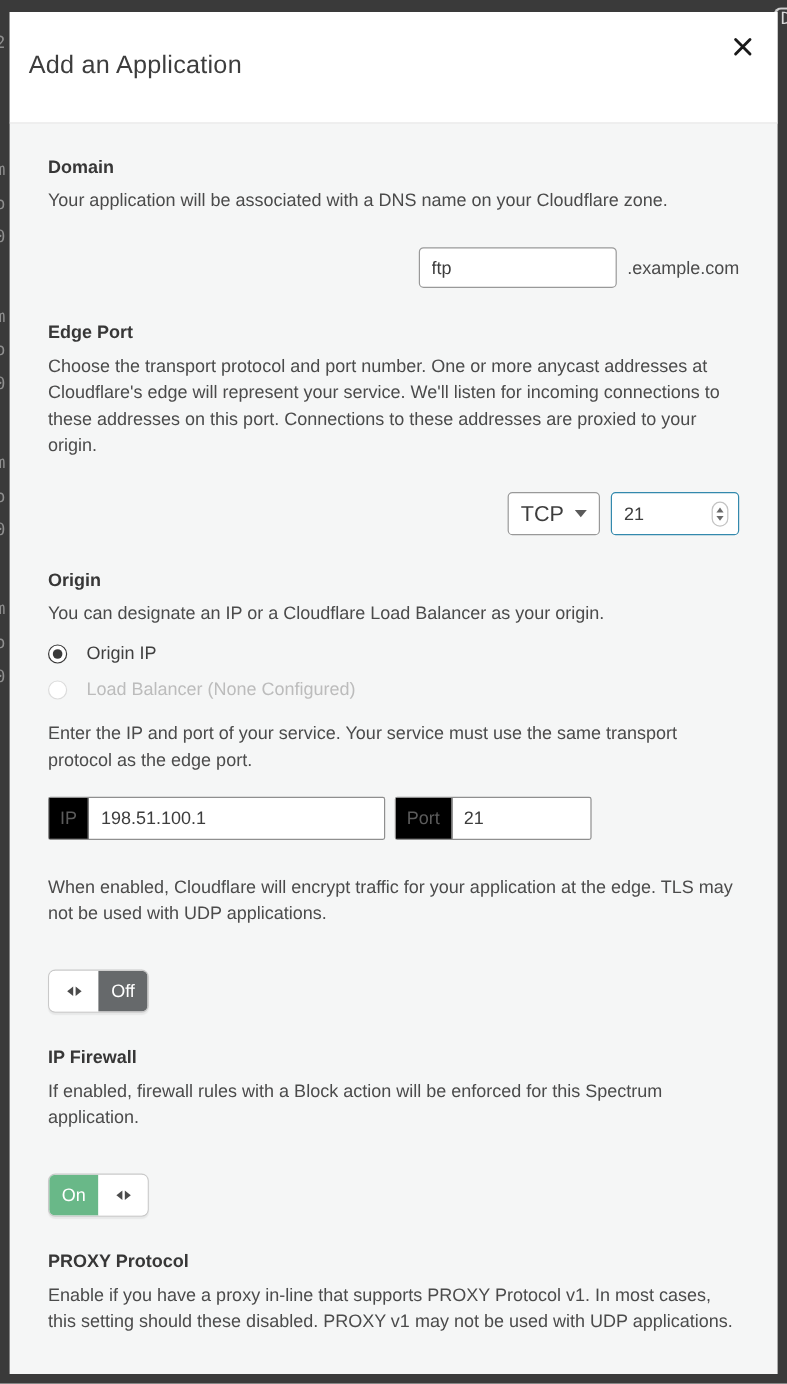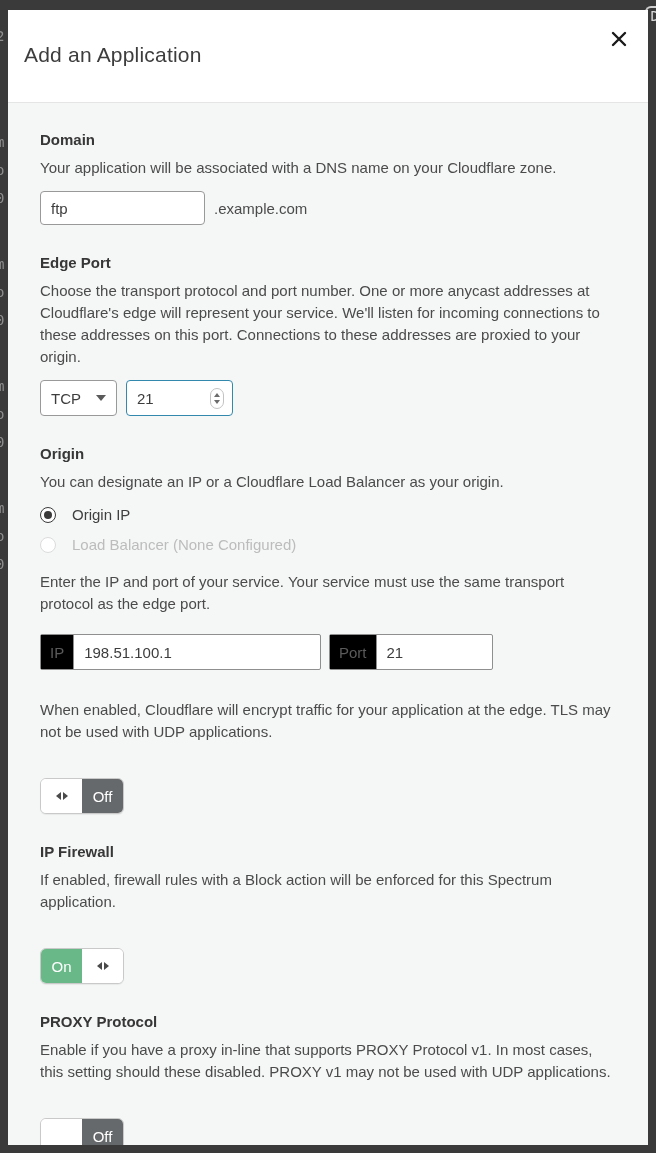--- a/index.html
+++ b/index.html
@@ -68,21 +68,21 @@
     font-weight: bold;
     color: #373737;
     margin-bottom: 9px;
   }
   .section-desc {
     font-size: 15px;
     line-height: 22px;
     color: #4b4b4b;
     max-width: 580px;
   }
-  .control-row { margin-top: 12px; display: flex; align-items: center; }
+  .control-row { margin-top: 27px; display: flex; align-items: center; justify-content: flex-end; }
   
   .text-input {
     height: 34px;
     border: 1px solid #999999;
     border-radius: 4px;
     background: #ffffff;
     font-family: "Liberation Sans", sans-serif;
     font-size: 15px;
     color: #3d3d3d;
     padding: 0 10px;
@@ -91,21 +91,21 @@
   .domain-input { width: 165px; }
   .input-suffix { font-size: 15px; color: #4b4b4b; margin-left: 9px; }
   
   .select-box {
     width: 77px; height: 36px;
     border: 1px solid #999999;
     border-radius: 4px;
     background: #ffffff;
     display: flex; align-items: center;
     padding: 0 10px;
-    font-size: 15px; color: #3d3d3d;
+    font-size: 18px; color: #3d3d3d;
     cursor: pointer;
   }
   .select-box .caret {
     margin-left: auto;
     width: 0; height: 0;
     border-left: 5px solid transparent;
     border-right: 5px solid transparent;
     border-top: 6px solid #5a5a5a;
   }
   

